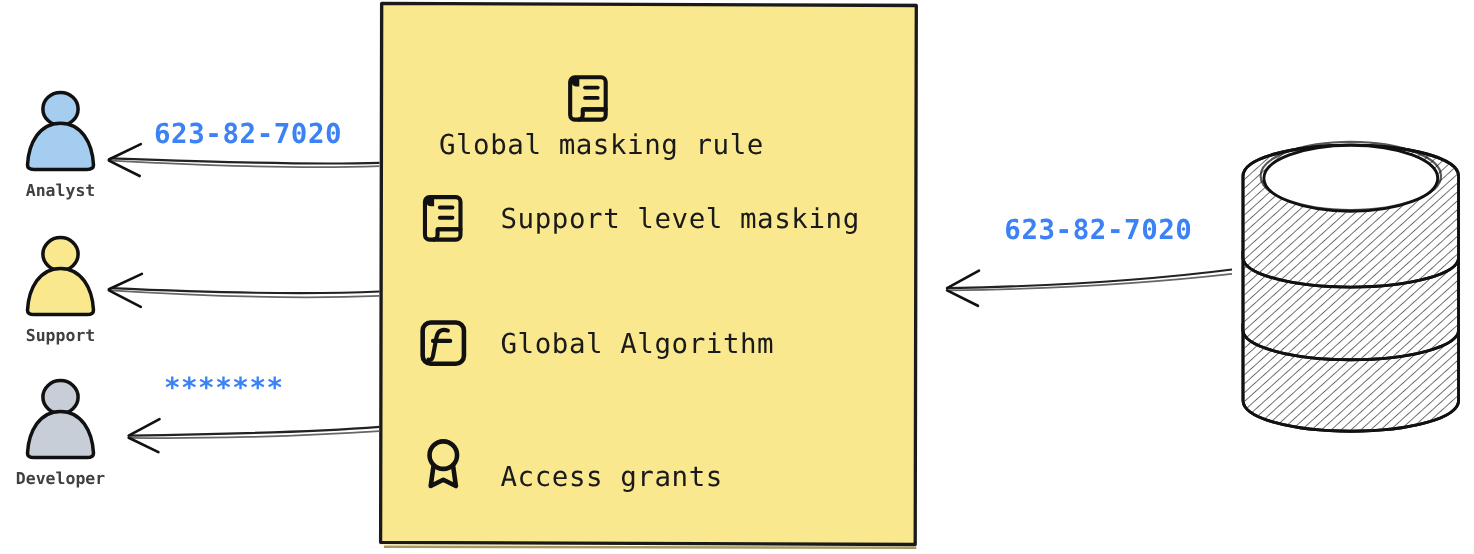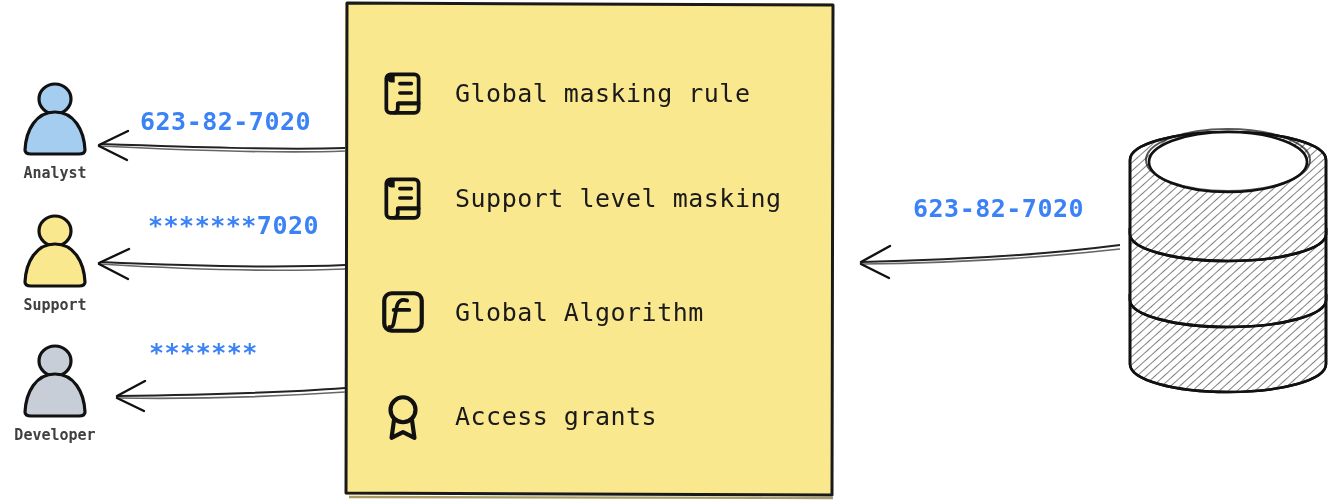--- a/index.html
+++ b/index.html
@@ -80,24 +80,24 @@
   }
   .panel-text {
     font-family: "DejaVu Sans Mono", "Liberation Mono", monospace;
     font-size: 25px;
     font-weight: 500;
     color: #1a1a1a;
     margin-left: 24px;
     white-space: nowrap;
     letter-spacing: 0.5px;
   }
-  .row-0 { top: 58px; }
+  .row-0 { top: 58px; flex-direction: column; }
   .row-1 { top: 163px; }
   .row-2 { top: 277px; }
-  .row-3 { top: 381px; }
+  .row-3 { top: 381px; align-items: flex-end; }
 
   
   #sketch-layer {
     position: absolute;
     left: 0; top: 0;
     width: 1340px;
     height: 504px;
     pointer-events: none;
   }
   #db-layer {
@@ -231,21 +231,20 @@
 
     <g>
       <path d="M1120 245 C1050 254 960 260 862 262" fill="none" stroke="#222" stroke-width="2"></path>
       <path d="M1120 249 C1040 258 950 263 862 264" fill="none" stroke="#666" stroke-width="1.6"></path>
       <path d="M890 246 L861 262" fill="none" stroke="#111" stroke-width="2.4" stroke-linecap="round"></path>
       <path d="M889 278 L861 264" fill="none" stroke="#111" stroke-width="2.4" stroke-linecap="round"></path>
     </g>
   </svg>
 
   <div class="flow-label" style="left:140px; top:107px;">623-82-7020</div>
-  <div class="flow-label" style="left:148px; top:211px;">*******7020</div>
   <div class="flow-label" style="left:149px; top:338px;">*******</div>
   <div class="flow-label" style="left:913px; top:194px;">623-82-7020</div>
 
   <div id="db-layer">
     <svg width="220" height="290" viewBox="0 0 220 290">
       <defs>
         <pattern id="dbhatch" width="6" height="6" patternTransform="rotate(48)" patternUnits="userSpaceOnUse">
           <line x1="0" y1="0" x2="0" y2="6" stroke="#555" stroke-width="1.5"></line>
         </pattern>
         <clipPath id="clipBottom">

